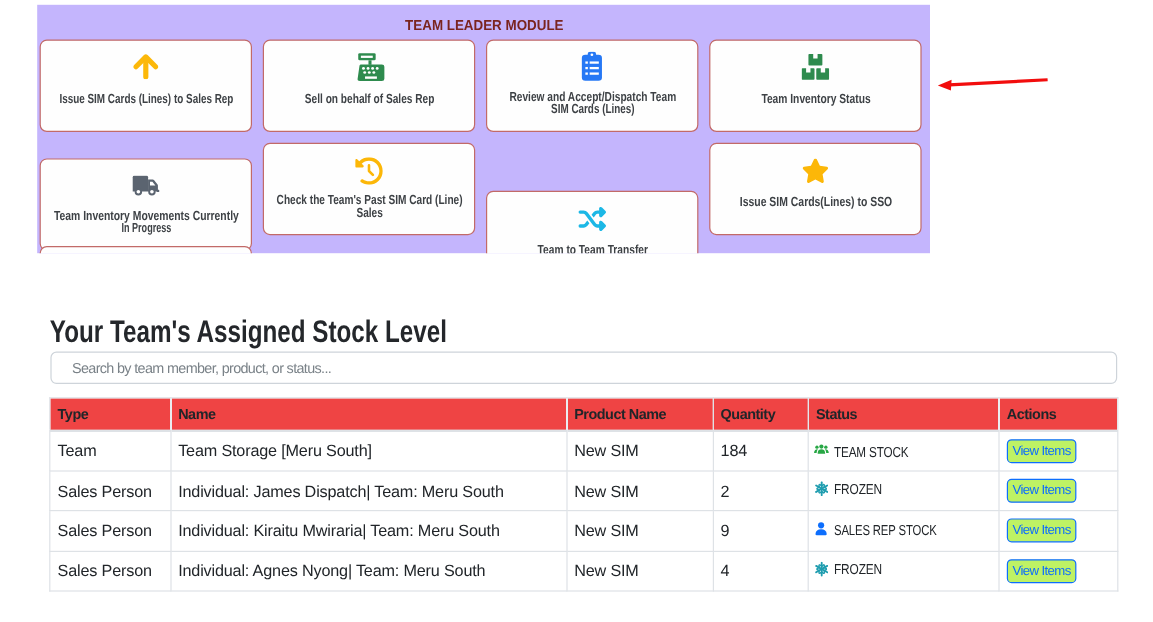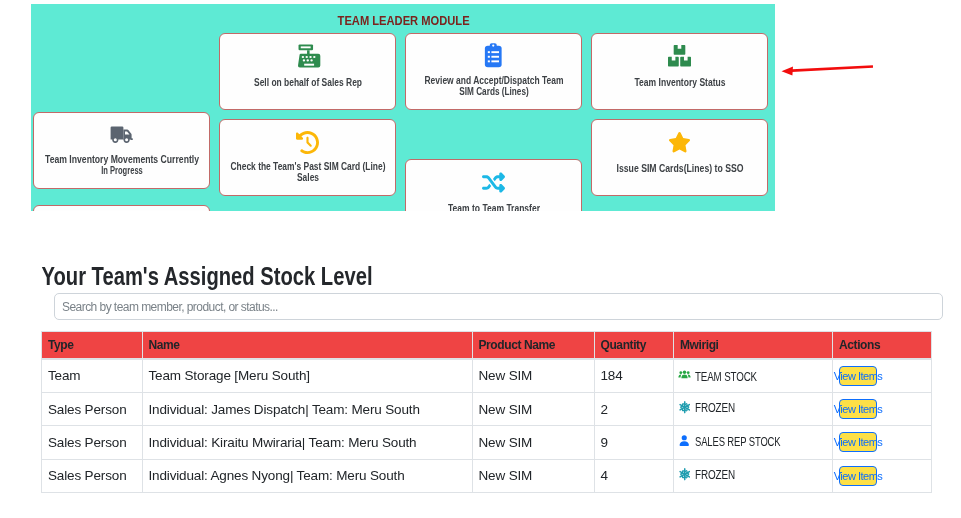--- a/index.html
+++ b/index.html
@@ -1,47 +1,60 @@
 <!DOCTYPE html>
 <html><head>
 <meta charset="utf-8">
 <style>
 * { margin:0; padding:0; box-sizing:border-box; }
 html,body { width:961px; height:518px; background:#fff; font-family:"Liberation Sans", sans-serif; overflow:hidden; }
 #page { position:relative; width:961px; height:518px; }
 
 
-#panel { position:absolute; left:31px; top:4px; width:744px; height:207px; background:#5eead4; overflow:hidden; }
+#panel { position:absolute; left:31px; top:4px; width:744px; height:207px; background:#c4b5fd; overflow:hidden; }
 .card { position:absolute; width:177px; height:77px; background:#fefefe; border:1px solid #c26a68; border-radius:6px; }
 .card .ic { position:absolute; top:9px; left:0; width:100%; height:27px; display:flex; align-items:center; justify-content:center; }
 .card svg.txt { position:absolute; left:0; top:0; width:175px; height:75px; }
 .card svg.txt text { font-family:"Liberation Sans", sans-serif; font-size:11px; font-weight:bold; fill:#3d4145; }
 
 
-#search { position:absolute; left:42px; top:293px; width:889px; height:27px; border:1px solid #ced4da; border-radius:5px; background:#fff; font-size:12px; letter-spacing:-0.55px; color:#7a8288; padding-left:7px; display:flex; align-items:center;margin-left:12px; }
+#search { position:absolute; left:42px; top:293px; width:889px; height:27px; border:1px solid #ced4da; border-radius:5px; background:#fff; font-size:12px; letter-spacing:-0.55px; color:#7a8288; padding-left:17px; display:flex; align-items:center; }
 
 table { position:absolute; left:41px; top:331px; width:890px; border-collapse:collapse; table-layout:fixed; color:#212529; }
 th, td { border:1px solid #dee2e6; padding:0 0 0 6px; text-align:left; vertical-align:middle; overflow:hidden; white-space:nowrap; }
 thead th { background:#ef4444; font-weight:bold; font-size:12px; height:27.5px; border-bottom:2px solid #dee2e6; letter-spacing:-0.4px; }
 tbody td { height:33.4px; background:#fff; font-size:13.5px; letter-spacing:-0.15px; }
 .stat { display:inline-flex; align-items:flex-start; gap:3.5px; margin-left:-2px; }
 .icw { width:13px; display:inline-flex; justify-content:center; }
 .stat svg.st { display:block; }
 .stat svg.st text { font-family:"Liberation Sans", sans-serif; font-size:12px; fill:#212529; }
-.vbtn { display:inline-flex; align-items:center; justify-content:center; width:38px; height:20px; border:1px solid #0d6efd; color:#0d6efd; border-radius:4px; font-size:11px; letter-spacing:-0.5px; background:#fde047; }
+.vbtn { display:inline-flex; align-items:center; justify-content:center; width:58px; height:20px; border:1px solid #0d6efd; color:#0d6efd; border-radius:4px; font-size:11px; letter-spacing:-0.5px; background:#bef264; }
 </style>
 </head>
 <body>
 <div id="page">
   <div id="panel">
     <svg width="744" height="30">
         <text x="372.6" y="20.8" text-anchor="middle" textLength="132" lengthAdjust="spacingAndGlyphs" style="font:bold 12px 'Liberation Sans',sans-serif; fill:#7a241f;">TEAM LEADER MODULE</text>
       </svg>
 
     
+    <div class="card" style="left:2px; top:29px;">
+      <div class="ic">
+        <svg style="margin-top:-2px" width="21" height="21" viewBox="0 0 21 21">
+            <g stroke="#fcb80a" stroke-width="4.3" fill="none" stroke-linecap="round" stroke-linejoin="round">
+              <path d="M2.3 10.6 L10.5 2.4 L18.7 10.6"></path>
+              <path d="M10.5 3.4 V18.9"></path>
+            </g>
+          </svg>
+      </div>
+      <svg class="txt">
+          <text x="88" y="52" text-anchor="middle" textLength="145" lengthAdjust="spacingAndGlyphs">Issue SIM Cards (Lines) to Sales Rep</text>
+        </svg>
+    </div>
 
     <div class="card" style="left:188px; top:29px;">
       <div class="ic">
         <svg style="margin-top:-1px;margin-left:4px" width="26.5" height="25" viewBox="0 0 23 24" preserveAspectRatio="none">
           <g fill="#2e8b4e">
             <rect x="2.2" y="0.4" width="12.6" height="5.6" rx="1"></rect>
             <rect x="9.6" y="6" width="2.2" height="3.6"></rect>
             <path d="M4.2 9.4 H19.3 Q21.1 9.4 21.1 11.2 V20.7 Q21.1 22.5 19.3 22.5 H3.4 Q1.5 22.5 1.75 20.7 L3.1 10.4 Q3.25 9.4 4.2 9.4 Z"></path>
           </g>
           <rect x="4.1" y="2.3" width="8.6" height="1.8" fill="#fff"></rect>
@@ -93,21 +106,21 @@
           </g>
         </svg>
       </div>
       <svg class="txt">
           <text x="88" y="50.3" text-anchor="middle" textLength="139" lengthAdjust="spacingAndGlyphs">Review and Accept/Dispatch Team</text>
           <text x="88" y="60.5" text-anchor="middle" textLength="69.5" lengthAdjust="spacingAndGlyphs">SIM Cards (Lines)</text>
         </svg>
     </div>
 
     
-    <div class="card" style="left:2px; top:108px;text-align:center;">
+    <div class="card" style="left:2px; top:128px;text-align:center;">
       <div class="ic">
         <svg width="23" height="19" viewBox="0 0 23 19">
           <g fill="#5b6470">
             <path d="M1.8 0.5 H12.2 Q13.4 0.5 13.4 1.7 V13.5 H0.6 V1.7 Q0.6 0.5 1.8 0.5 Z"></path>
             <path d="M13.4 3.6 H17.3 Q17.9 3.6 18.3 4.1 L21.3 7.8 Q21.6 8.2 21.6 8.8 V13.5 H13.4 Z"></path>
             <rect x="20.6" y="12.2" width="2.2" height="1.9" rx="0.5"></rect>
           </g>
           <path d="M15 5.5 H17 L19.5 8.5 H15 Z" fill="#fff"></path>
           <circle cx="5.3" cy="13.8" r="3.1" fill="#5b6470"></circle>
             <circle cx="5.3" cy="13.8" r="1.5" fill="#fff"></circle>
@@ -178,21 +191,21 @@
         <col style="width:79.5px">
         <col style="width:159px">
         <col style="width:99px">
     </colgroup>
     <thead>
       <tr>
           <th>Type</th>
           <th>Name</th>
           <th>Product Name</th>
           <th>Quantity</th>
-          <th>Mwirigi</th>
+          <th>Status</th>
           <th>Actions</th>
         </tr>
     </thead>
     <tbody>
       <tr>
         <td>Team</td>
           <td>Team Storage [Meru South]</td>
           <td>New SIM</td>
           <td>184</td>
         <td><span class="stat">

